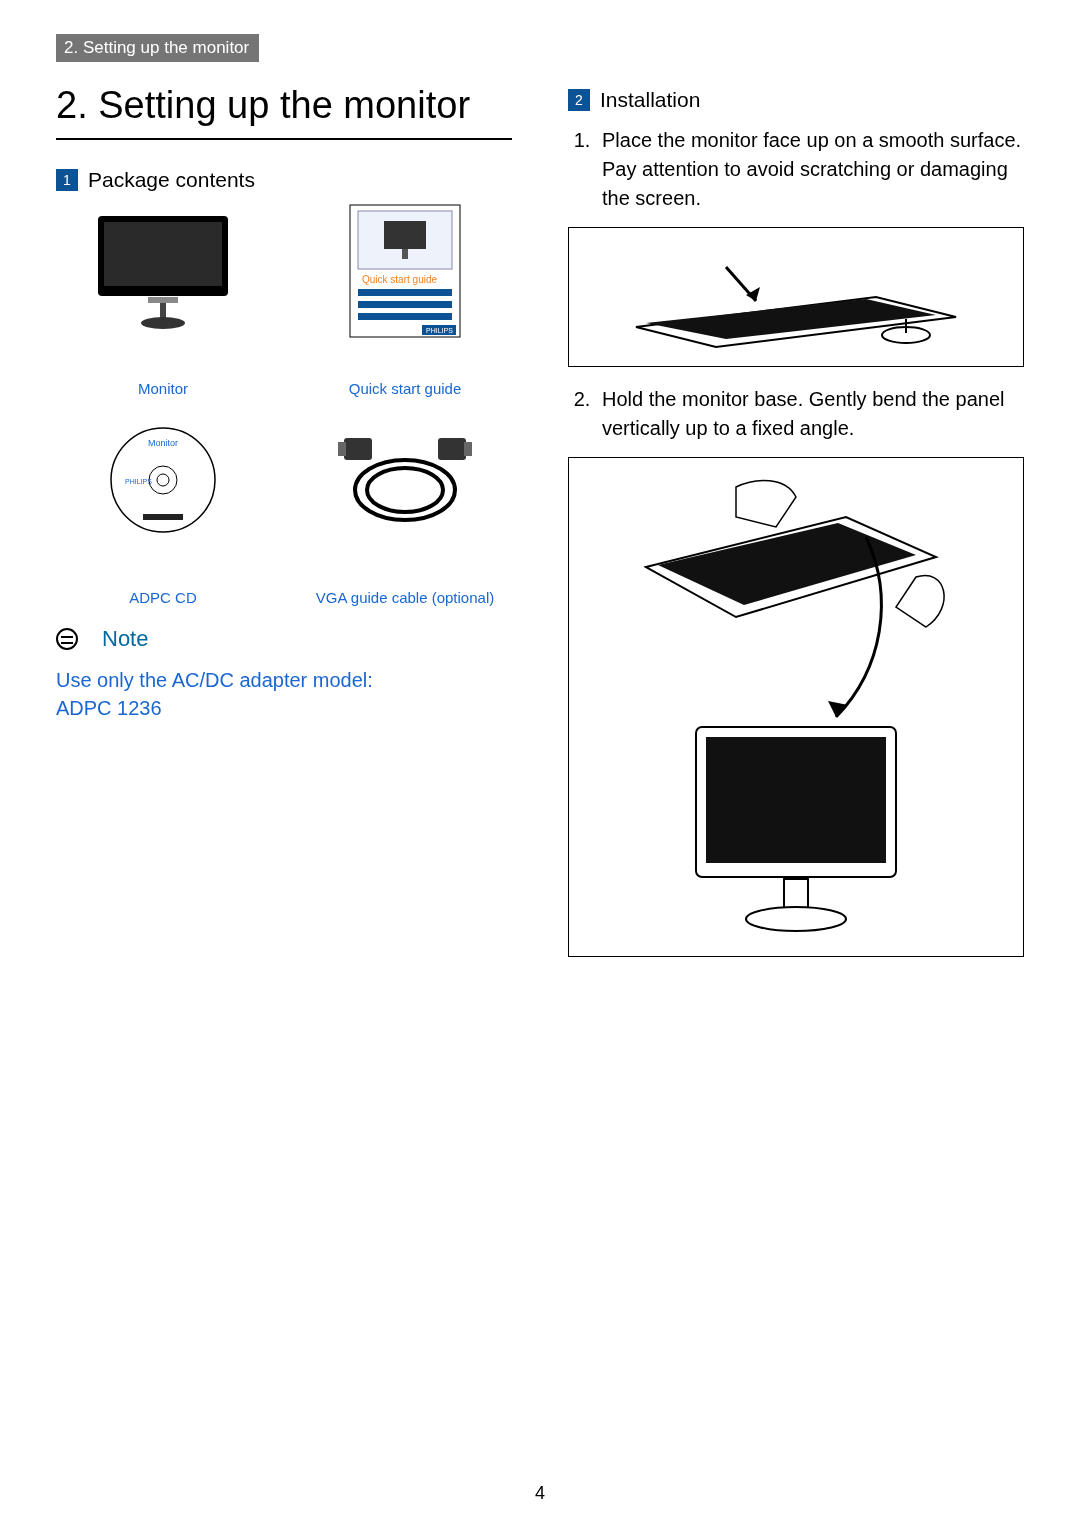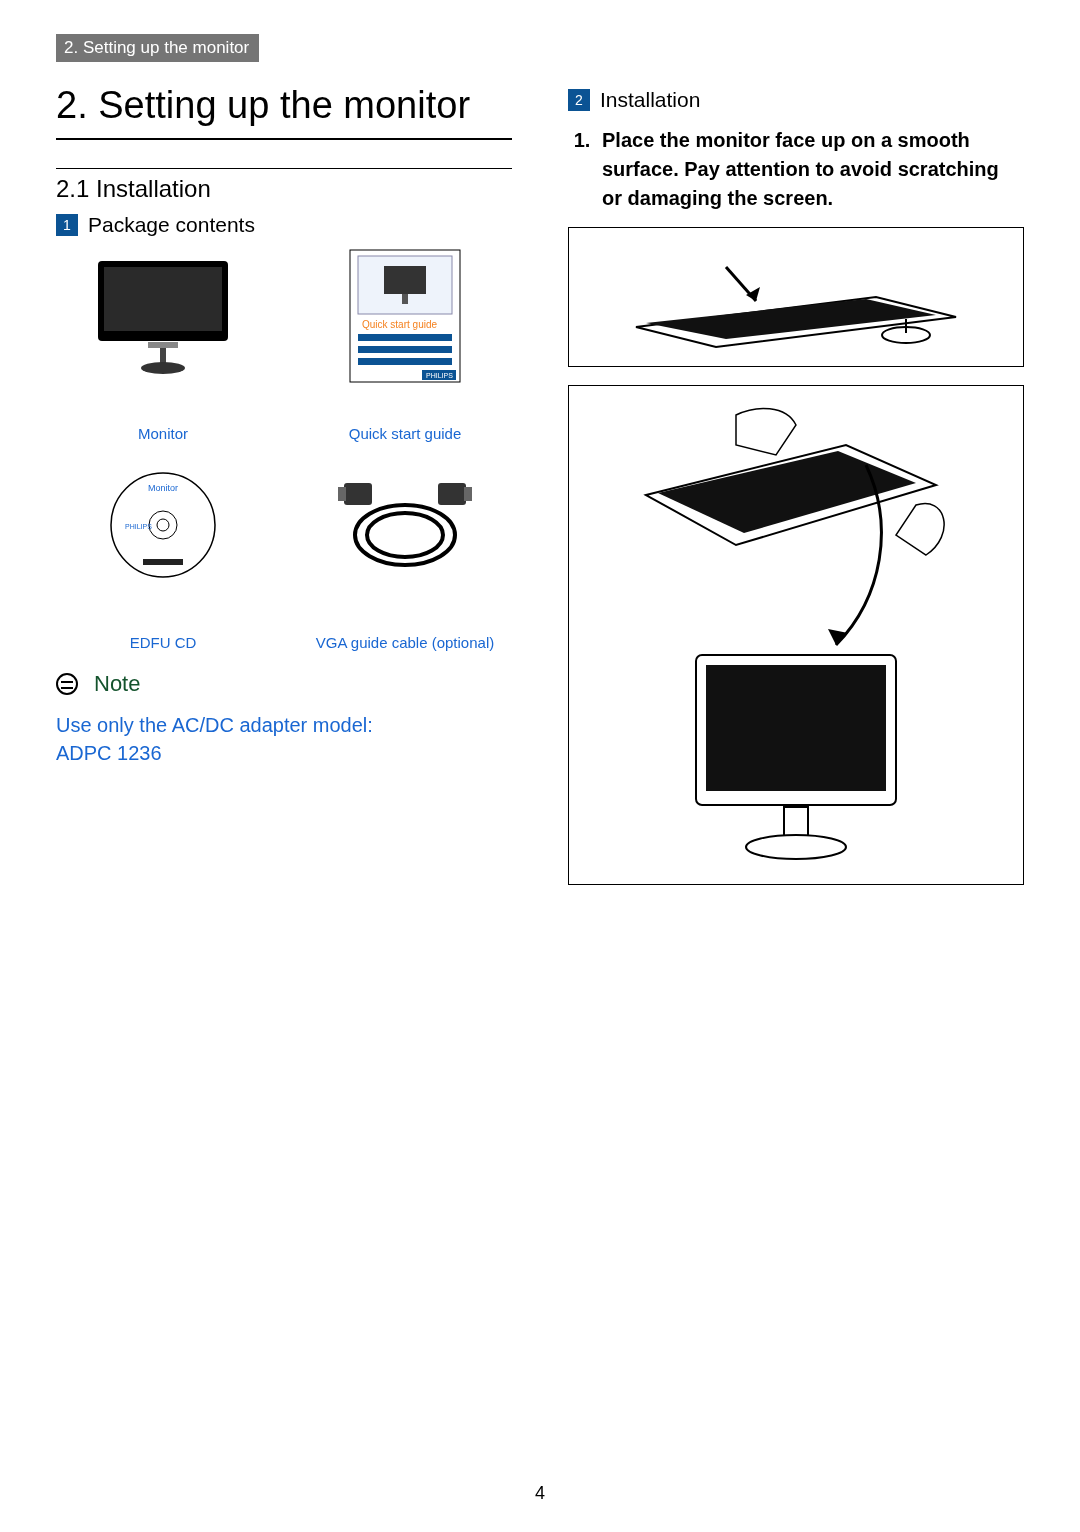--- a/index.html
+++ b/index.html
@@ -87,25 +87,25 @@
       color: #1a67d2;
       font-size: 15px;
       text-align: center;
       font-weight: 400;
     }
     
     .note {
       margin-top: 12px;
     }
     .note-hdr {
-      color: #14532d;
+      color: #0369a1;
       font-size: 22px;
       display: flex;
       align-items: center;
-      gap: 16px;
+      gap: 24px;
       font-weight: 400;
     }
     .note-icon {
       width: 22px; height: 22px;
       border: 2px solid #000;
       border-radius: 50%;
       position: relative;
     }
     .note-icon::before, .note-icon::after{
       content:"";
@@ -120,21 +120,21 @@
       font-size: 20px;
       font-weight: 300;
       line-height: 1.4;
       margin-top: 14px;
     }
     
     ol.steps {
       list-style: decimal;
       padding-left: 28px;
       font-size: 20px;
-      font-weight: 700;
+      font-weight: 400;
       line-height: 1.45;
     }
     ol.steps li {
       margin-bottom: 14px;
       padding-left: 6px;
     }
     .illust {
       border: 1px solid #000;
       width: 100%;
       background: #fff;
@@ -156,21 +156,20 @@
 <body>
 
 
 
 <div class="header-tab">2. Setting up the monitor</div>
 
 <div class="columns">
 
   <div class="col">
     <div class="h1">2.  Setting up the monitor</div>
-    <div class="h2">2.1  Installation</div>
 
     <div class="num-heading">
       <span class="num-box">1</span>
       <span class="label">Package contents</span>
     </div>
 
     <div class="grid2">
 
       <div class="pkg-item">
         <div class="pic">
@@ -207,21 +206,21 @@
         <div class="pic">
           <svg width="120" height="120" viewBox="0 0 120 120">
             <circle cx="60" cy="60" r="52" fill="#fff" stroke="#000" stroke-width="1.5"></circle>
             <circle cx="60" cy="60" r="14" fill="#fff" stroke="#000"></circle>
             <circle cx="60" cy="60" r="6" fill="#fff" stroke="#000"></circle>
             <text x="60" y="26" font-size="9" text-anchor="middle" fill="#1a67d2">Monitor</text>
             <text x="22" y="64" font-size="7" fill="#1a67d2">PHILIPS</text>
             <rect x="40" y="94" width="40" height="6" fill="#222"></rect>
           </svg>
         </div>
-        <div class="cap">EDFU CD</div>
+        <div class="cap">ADPC CD</div>
       </div>
 
       <div class="pkg-item">
         <div class="pic">
           <svg width="150" height="100" viewBox="0 0 150 100">
             <ellipse cx="75" cy="60" rx="50" ry="30" fill="none" stroke="#000" stroke-width="4"></ellipse>
             <ellipse cx="75" cy="60" rx="38" ry="22" fill="none" stroke="#000" stroke-width="4"></ellipse>
             <rect x="14" y="8" width="28" height="22" rx="3" fill="#333"></rect>
             <rect x="8" y="12" width="8" height="14" fill="#666"></rect>
             <rect x="108" y="8" width="28" height="22" rx="3" fill="#333"></rect>
@@ -260,20 +259,23 @@
       <svg width="380" height="120" viewBox="0 0 380 120">
         <polygon points="30,90 270,60 350,80 110,110" fill="#fff" stroke="#000" stroke-width="2"></polygon>
         <polygon points="40,86 260,62 330,78 120,102" fill="#111"></polygon>
         <ellipse cx="300" cy="98" rx="24" ry="8" fill="none" stroke="#000" stroke-width="2"></ellipse>
         <path d="M300 82 L300 96" stroke="#000" stroke-width="2"></path>
         <path d="M120 30 L150 64" stroke="#000" stroke-width="3"></path>
         <polygon points="150,64 140,58 154,50" fill="#000"></polygon>
       </svg>
     </div>
 
+    <ol class="steps" start="2">
+      <li>Hold the monitor base. Gently bend the panel vertically up to a fixed angle.</li>
+    </ol>
 
     <div class="illust h2-pic">
       <svg width="360" height="480" viewBox="0 0 360 480">
 
         <polygon points="30,100 230,50 320,90 120,150" fill="#fff" stroke="#000" stroke-width="2"></polygon>
         <polygon points="42,98 222,56 300,88 128,138" fill="#111"></polygon>
         <path d="M120 20 C 140 10, 170 10, 180 30 L 160 60 L 120 50 Z" fill="#fff" stroke="#000" stroke-width="1.5"></path>
         <path d="M300 110 C 330 100, 340 140, 310 160 L 280 140 Z" fill="#fff" stroke="#000" stroke-width="1.5"></path>
 
         <path d="M250 70 A 160 160 0 0 1 220 250" stroke="#000" stroke-width="3" fill="none"></path>

